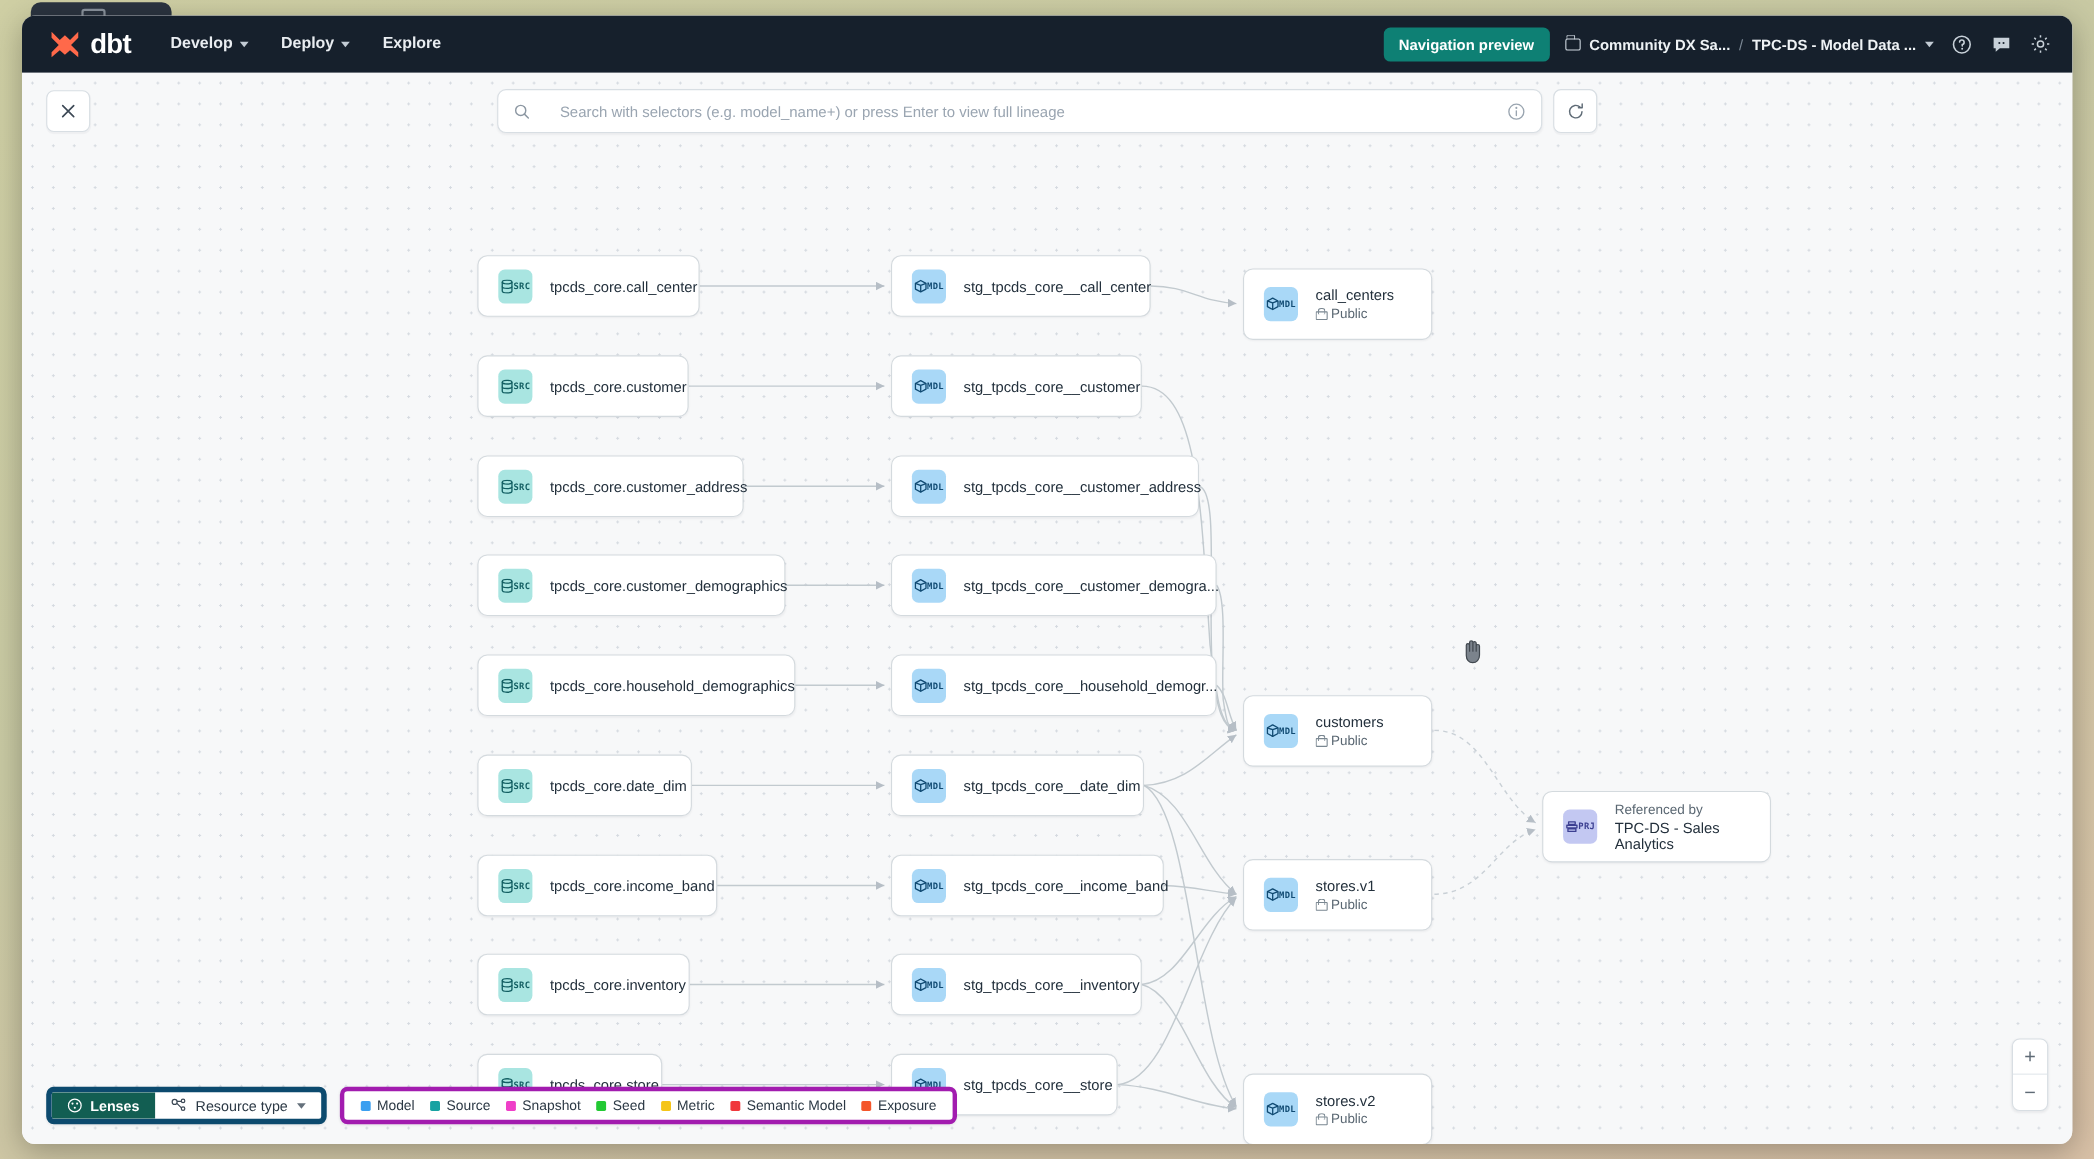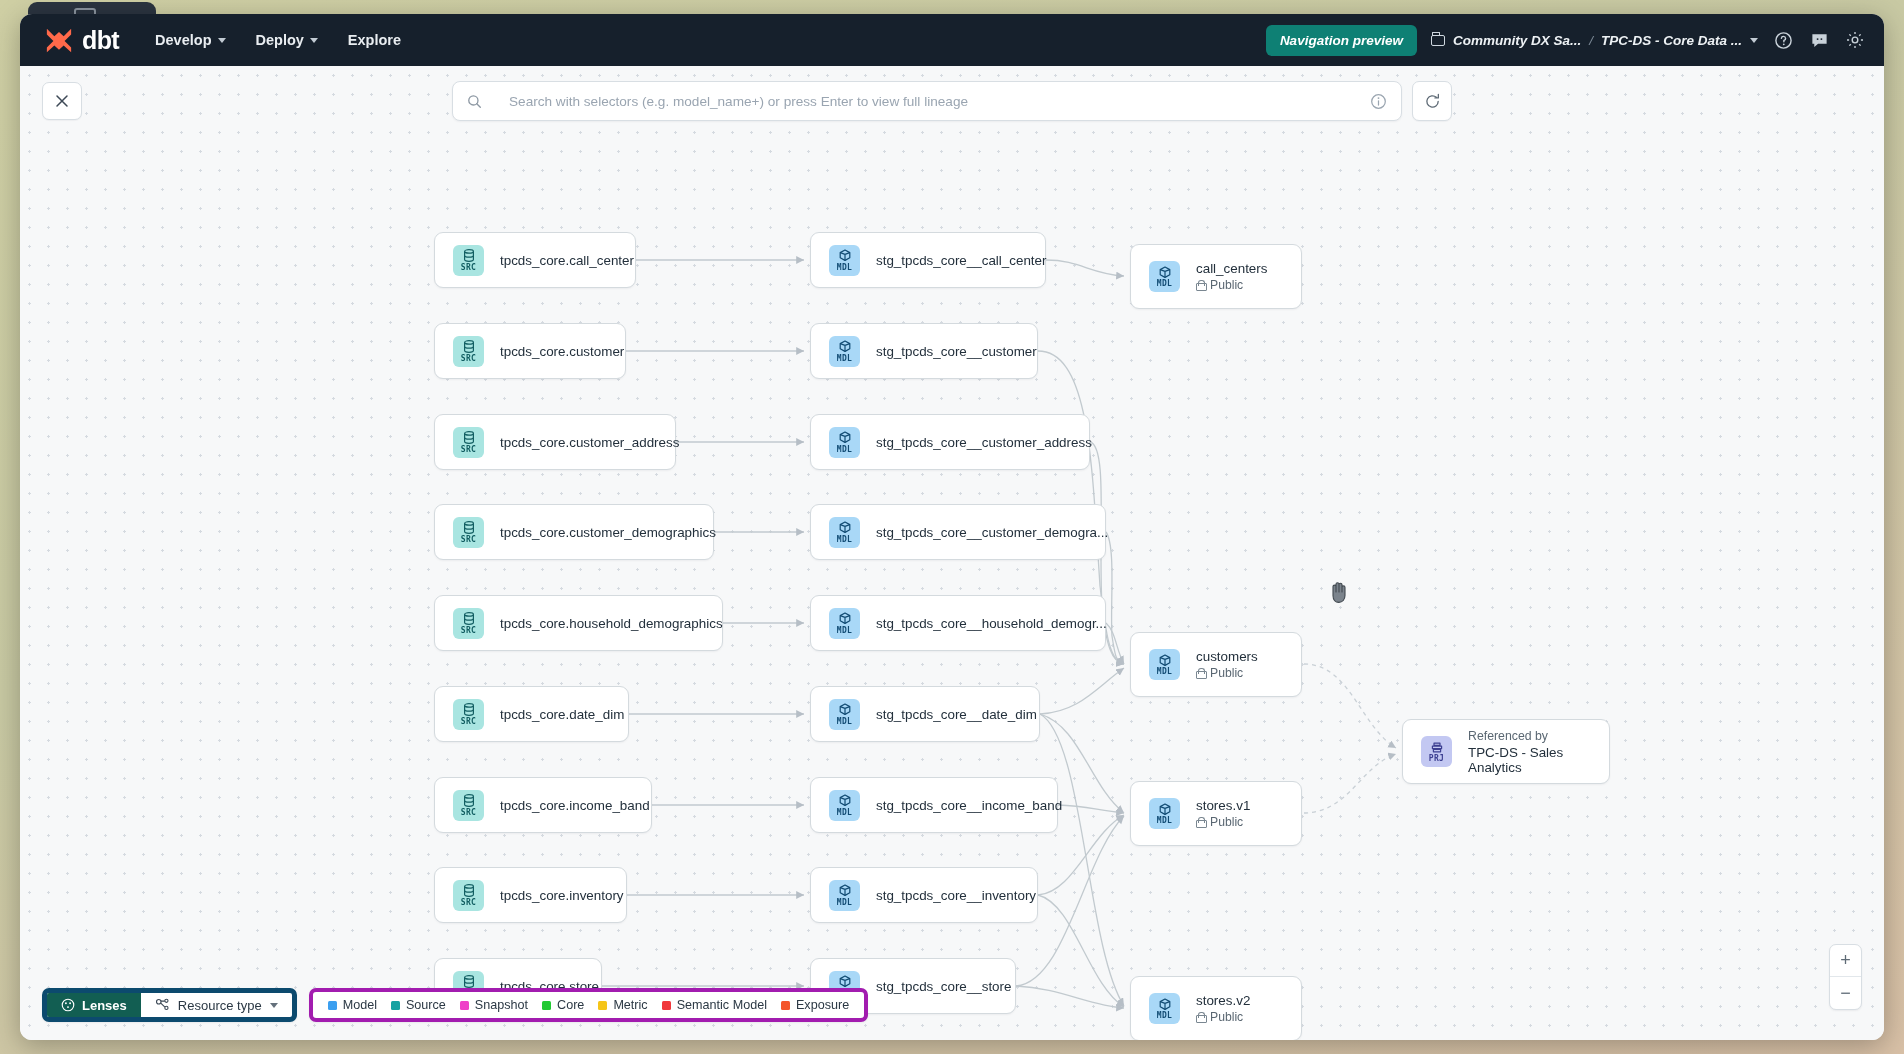--- a/index.html
+++ b/index.html
@@ -38,21 +38,21 @@
   }
   .logo-wrap { display:flex; align-items:flex-start; gap:8px; margin-right: 36px; }
   .dbt-mark { width: 30px; height: 28px; }
   .logo-text { color:#fff; font-size:25px; font-weight:700; letter-spacing:-.6px; font-family:"Liberation Sans",sans-serif; }
   .nav-items { display:flex; align-items:center; gap:30px; }
   .nav-item {
     color:#e9edf1; font-size:14.5px; font-weight:600;
     display:flex; align-items:center; gap:6px; cursor:pointer;
   }
   .caret { width:0;height:0; border-left:4px solid transparent;border-right:4px solid transparent;border-top:5px solid #c2cbd4; }
-  .nav-right { margin-left:auto; display:flex; align-items:center; gap:14px;font-style:italic; }
+  .nav-right { margin-left:auto; display:flex; align-items:center; gap:14px; }
   #nav-preview-badge {
     background:#0e8074; color:#fff; font-size:13.5px; font-weight:600;
     padding:8px 14px; border-radius:6px; cursor:pointer;
   }
   .breadcrumb-top { display:flex; align-items:center; gap:8px; color:#eef2f5; font-size:13.5px; font-weight:600; }
   .breadcrumb-top .sep { color:#7e8b98; font-weight:400; }
   .folder-ico { width:14px;height:11px;border:1.4px solid #cfd8e0;border-radius:2px;position:relative;}
   .folder-ico:before{content:"";position:absolute;top:-4px;left:0;width:6px;height:3px;border:1.4px solid #cfd8e0;border-bottom:none;border-radius:1px 1px 0 0;}
   .icon-btn-top { width:22px;height:22px; display:flex;align-items:center;justify-content:center; cursor:pointer; }
   
@@ -92,21 +92,21 @@
   #edges { position:absolute; left:0; top:0; width:1864px; height:974px; }
   
   .node {
     position:absolute; background:#fff; border:1px solid #d4dade; border-radius:9px;
     display:flex; align-items:center; padding-left:18px; gap:16px;
     box-shadow:0 1px 2px rgba(16,24,40,.05);
     cursor:pointer; z-index:5;
   }
   .node-ico {
     width:31px;height:31px;border-radius:6px;flex:none;
-    display:flex;flex-direction:column;align-items:center;justify-content:center;gap:0px;
+    display:flex;align-items:center;justify-content:center;gap:0px;
   }
   .node-ico .glyph { height:14px; display:flex;align-items:center;justify-content:center; }
   .node-ico .tag { font-size:8px; font-weight:700; letter-spacing:.3px;
     font-family:"DejaVu Sans Mono", monospace; line-height:9px; }
   .ico-src { background:#a9e5e1; } .ico-src .tag { color:#125e62; }
   .ico-mdl { background:#a9d8f7; } .ico-mdl .tag { color:#114b73;text-align:right; }
   .ico-prj { background:#c3c8f2; } .ico-prj .tag { color:#3c3f91;text-align:center; }
   .node-body { display:flex; flex-direction:column; justify-content:center; gap:2px; overflow:hidden; }
   .node-label { font-size:13.4px; color:#23303c; white-space:nowrap; }
   .node-sub { font-size:12.2px; color:#5a6772; display:flex; align-items:center; gap:5px; }
@@ -167,21 +167,21 @@
           <span>Explore</span>
         </div>
       </div>
 
       <div class="nav-right">
         <div id="nav-preview-badge">Navigation preview</div>
         <div class="breadcrumb-top">
           <span class="folder-ico"></span>
           <span>Community DX Sa...</span>
           <span class="sep">/</span>
-          <span>TPC-DS - Core Data ...</span>
+          <span>TPC-DS - Model Data ...</span>
           <span class="caret"></span>
         </div>
         <div class="icon-btn-top">
           <svg width="19" height="19" viewBox="0 0 20 20">
               <circle cx="10" cy="10" r="8" fill="none" stroke="#c8d1d9" stroke-width="1.5"></circle>
               <path d="M7.8 7.6a2.2 2.2 0 1 1 2.6 2.4v1.4" fill="none" stroke="#c8d1d9" stroke-width="1.5" stroke-linecap="round"></path>
               <circle cx="10.3" cy="14" r=".95" fill="#c8d1d9"></circle>
             </svg>
         </div>
         <div class="icon-btn-top">
@@ -679,21 +679,21 @@
         <span class="legend-item">
           <span class="swatch" style="background:#17a2a2"></span>
           <span>Source</span>
         </span>
         <span class="legend-item">
           <span class="swatch" style="background:#ef3fc8"></span>
           <span>Snapshot</span>
         </span>
         <span class="legend-item">
           <span class="swatch" style="background:#22c933"></span>
-          <span>Core</span>
+          <span>Seed</span>
         </span>
         <span class="legend-item">
           <span class="swatch" style="background:#f5c518"></span>
           <span>Metric</span>
         </span>
         <span class="legend-item">
           <span class="swatch" style="background:#f0383c"></span>
           <span>Semantic Model</span>
         </span>
         <span class="legend-item">

